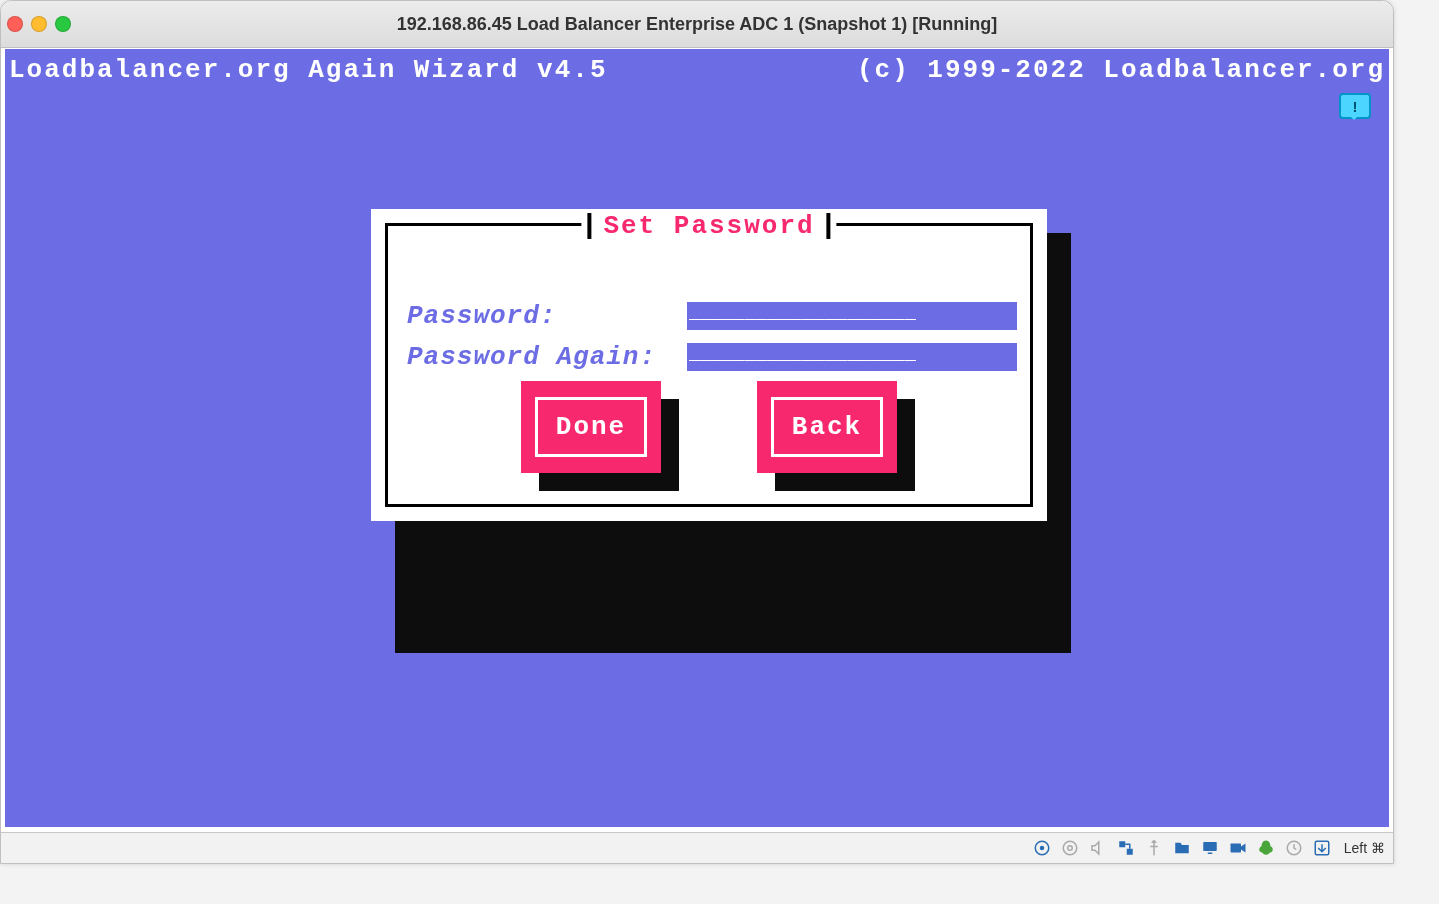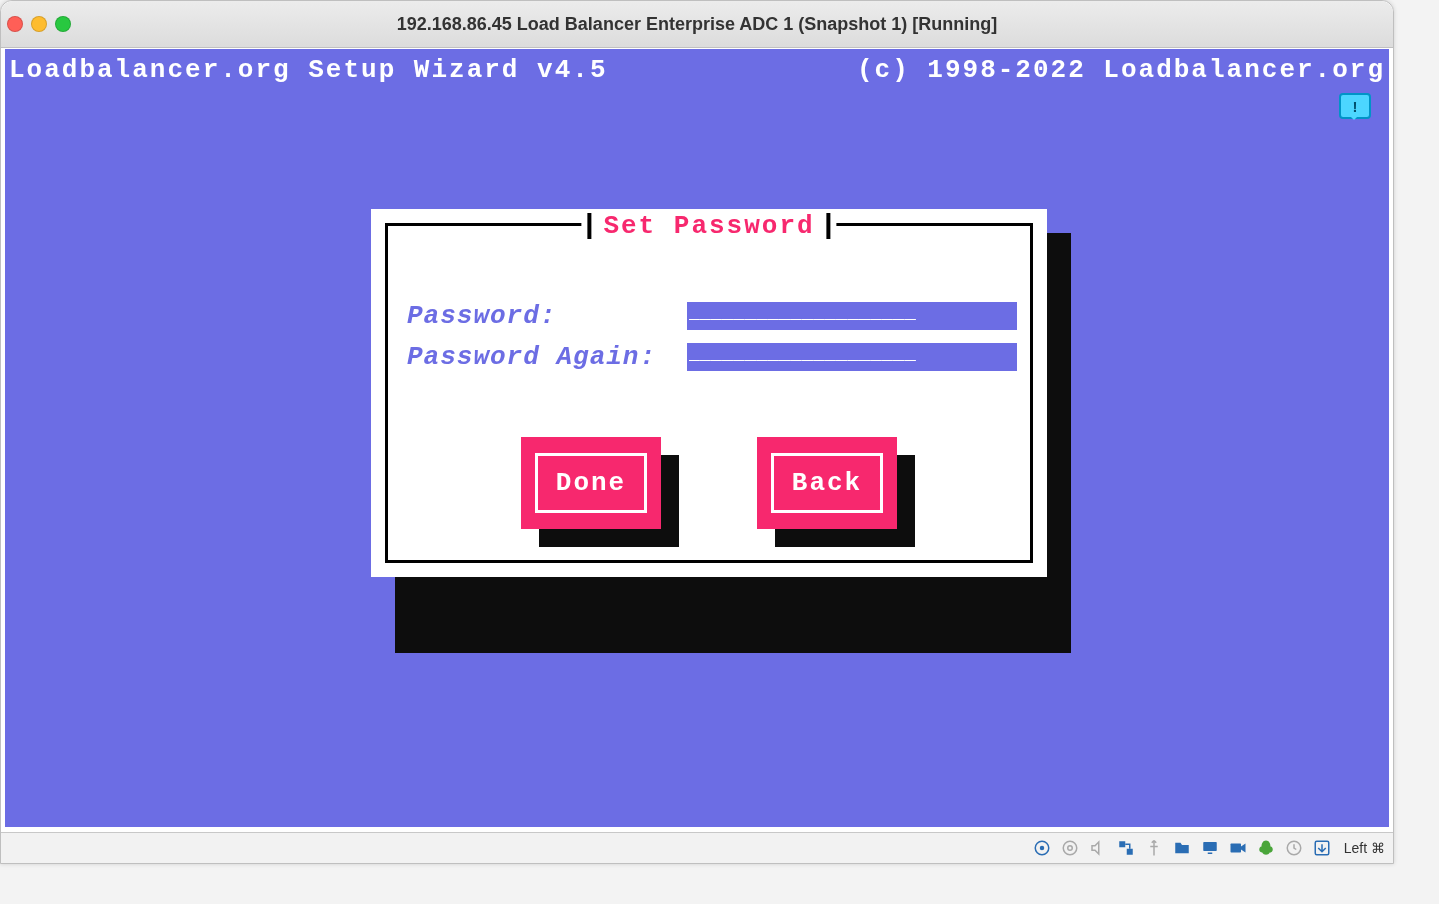--- a/index.html
+++ b/index.html
@@ -112,21 +112,21 @@
     left:366px; top:160px;
   }
   .dialog-shadow {
     position:absolute;
     left:24px; top:24px;
     width:676px; height:420px;
     background:var(--dialog-shadow);
   }
   .dialog {
     position:relative;
-    width:676px; height:368px;
+    width:676px; height:312px;
     background:var(--dialog-bg);
     box-sizing:border-box;
   }
   .dialog-frame {
     position:absolute;
     left:14px; top:14px;
     right:14px; bottom:14px;
     border:3px solid #000;
   }
   .dialog-title {
@@ -251,22 +251,22 @@
 
   <div class="mac-titlebar">
     <div class="traffic-dot red"></div>
     <div class="traffic-dot yellow"></div>
     <div class="traffic-dot green"></div>
     <div class="mac-title">192.168.86.45 Load Balancer Enterprise ADC 1 (Snapshot 1) [Running]</div>
   </div>
 
   <div class="console">
     <div class="console-header">
-      <span>Loadbalancer.org Setup Wizard v4.5</span>
-      <span>(c) 1998-2022 Loadbalancer.org</span>
+      <span>Loadbalancer.org Again Wizard v4.5</span>
+      <span>(c) 1999-2022 Loadbalancer.org</span>
     </div>
 
     <div class="notify-icon">
       <span>!</span>
     </div>
 
     <div class="dialog-wrap">
       <div class="dialog-shadow"></div>
       <div class="dialog">
         <div class="dialog-frame">

